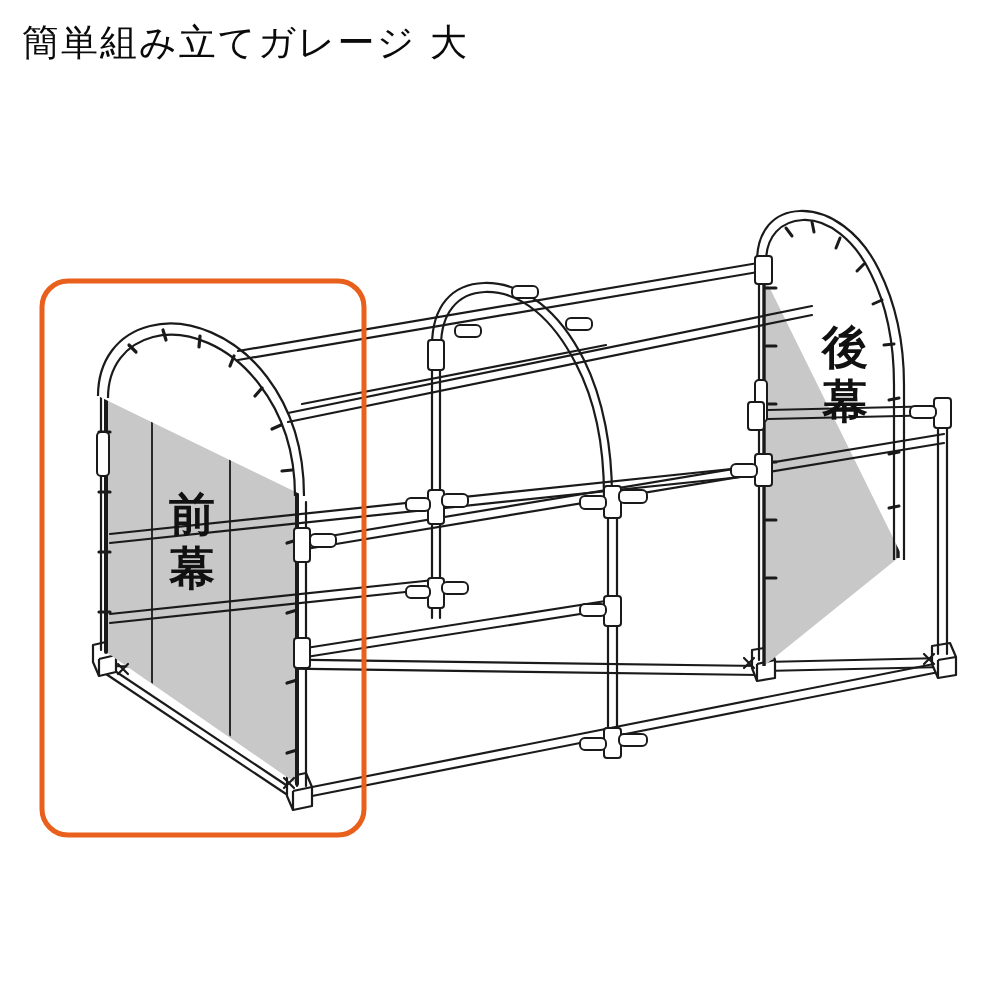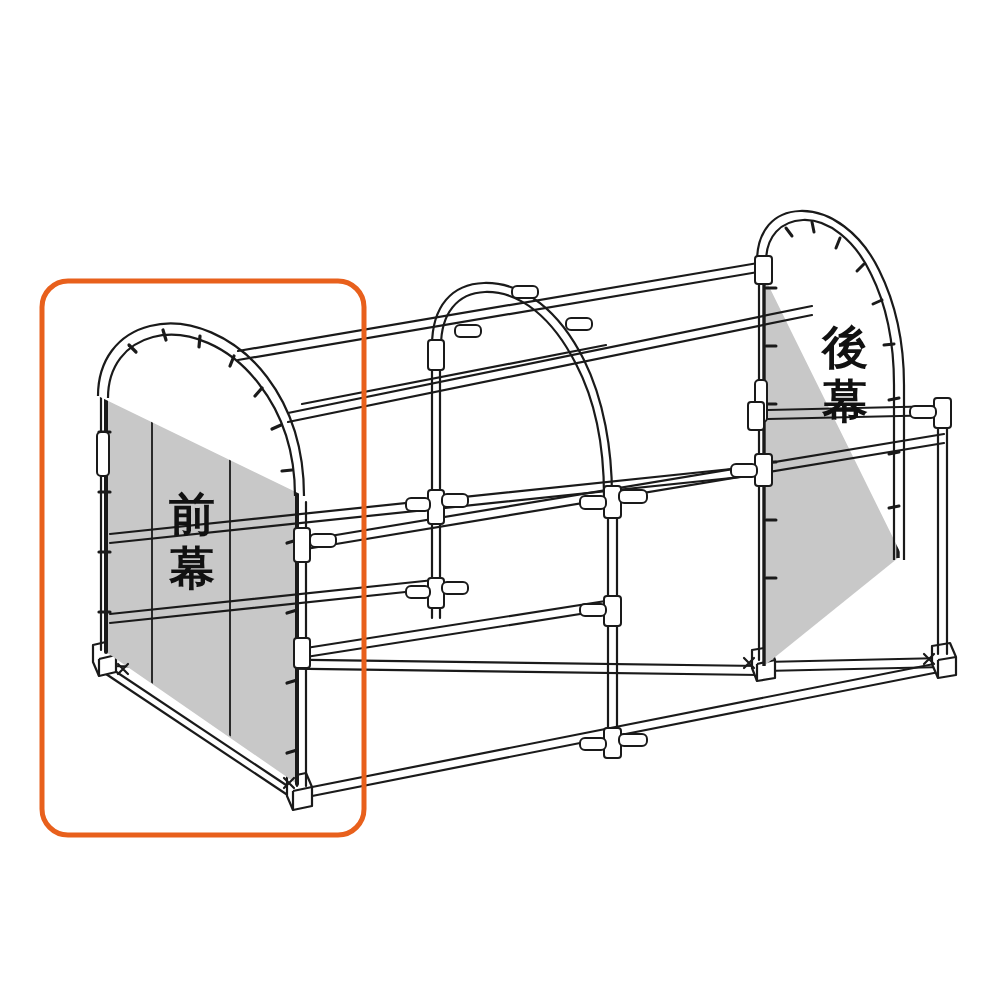--- a/index.html
+++ b/index.html
@@ -40,20 +40,21 @@
     top: 0;
     width: 1000px;
     height: 1000px;
   }
 </style>
 </head>
 <body>
 
 <div id="page" style="background: rgb(255, 255, 255);">
 
+  <div id="product-title">簡単組み立てガレージ 大</div>
 
   <svg id="illustration" viewBox="0 0 1000 1000" width="1000" height="1000" xmlns="http://www.w3.org/2000/svg">
 
     <defs>
 
       <clipPath id="frontClip">
         <path d="M103 650 L103 392 C103 360 122 338 150 330
                  C185 320 232 338 262 378
                  C286 410 298 448 298 492
                  L298 782 L103 650 Z"></path>

